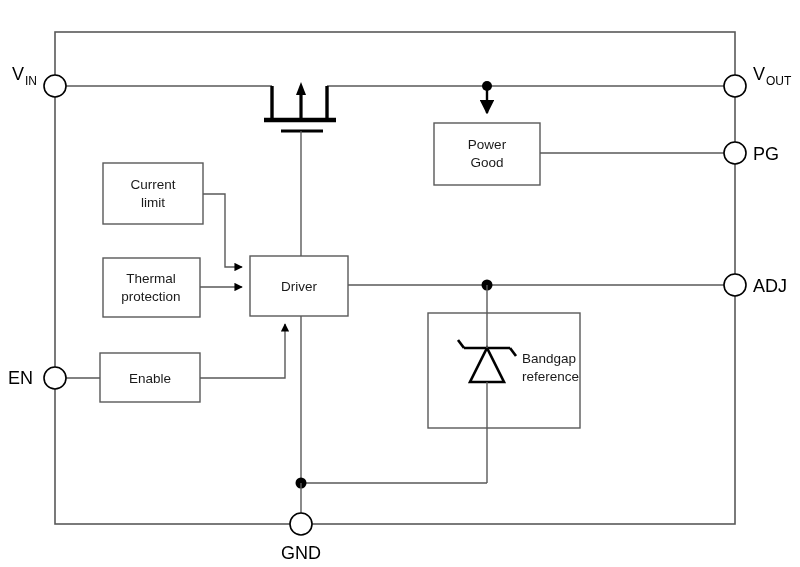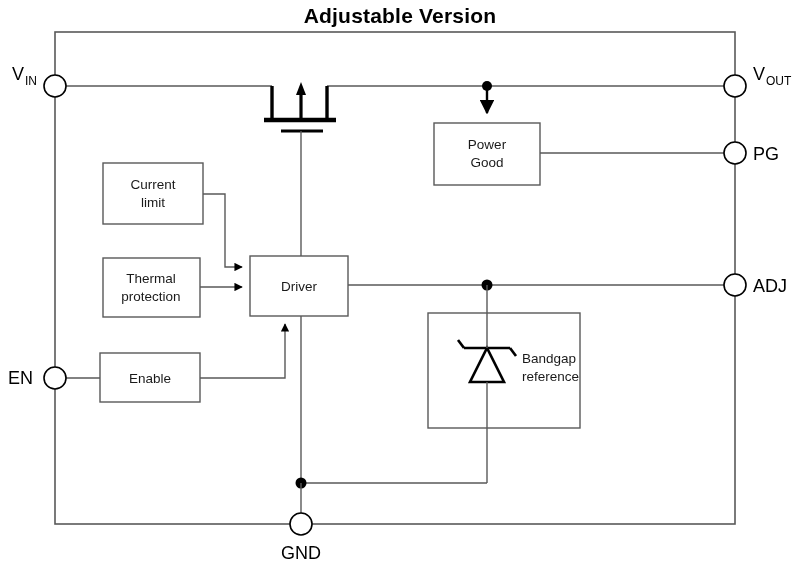--- a/index.html
+++ b/index.html
@@ -45,21 +45,20 @@
     font-family: "Liberation Sans", sans-serif;
     font-size: 12px;
     fill: #000000;
   }
 </style>
 </head>
 <body>
 
 <div id="root">
 
-  <div id="diagram-title">Adjustable Version</div>
 
   <svg id="schematic" width="800" height="567">
     <defs>
       <marker id="arrowFill" viewBox="0 0 10 10" refX="9" refY="5" markerWidth="6" markerHeight="6" orient="auto-start-reverse">
         <path d="M 0 0 L 10 5 L 0 10 z" fill="#000000"></path>
       </marker>
     </defs>
 
     <rect x="55" y="32" width="680" height="492" fill="none" stroke="#595959" stroke-width="1.6"></rect>
 

